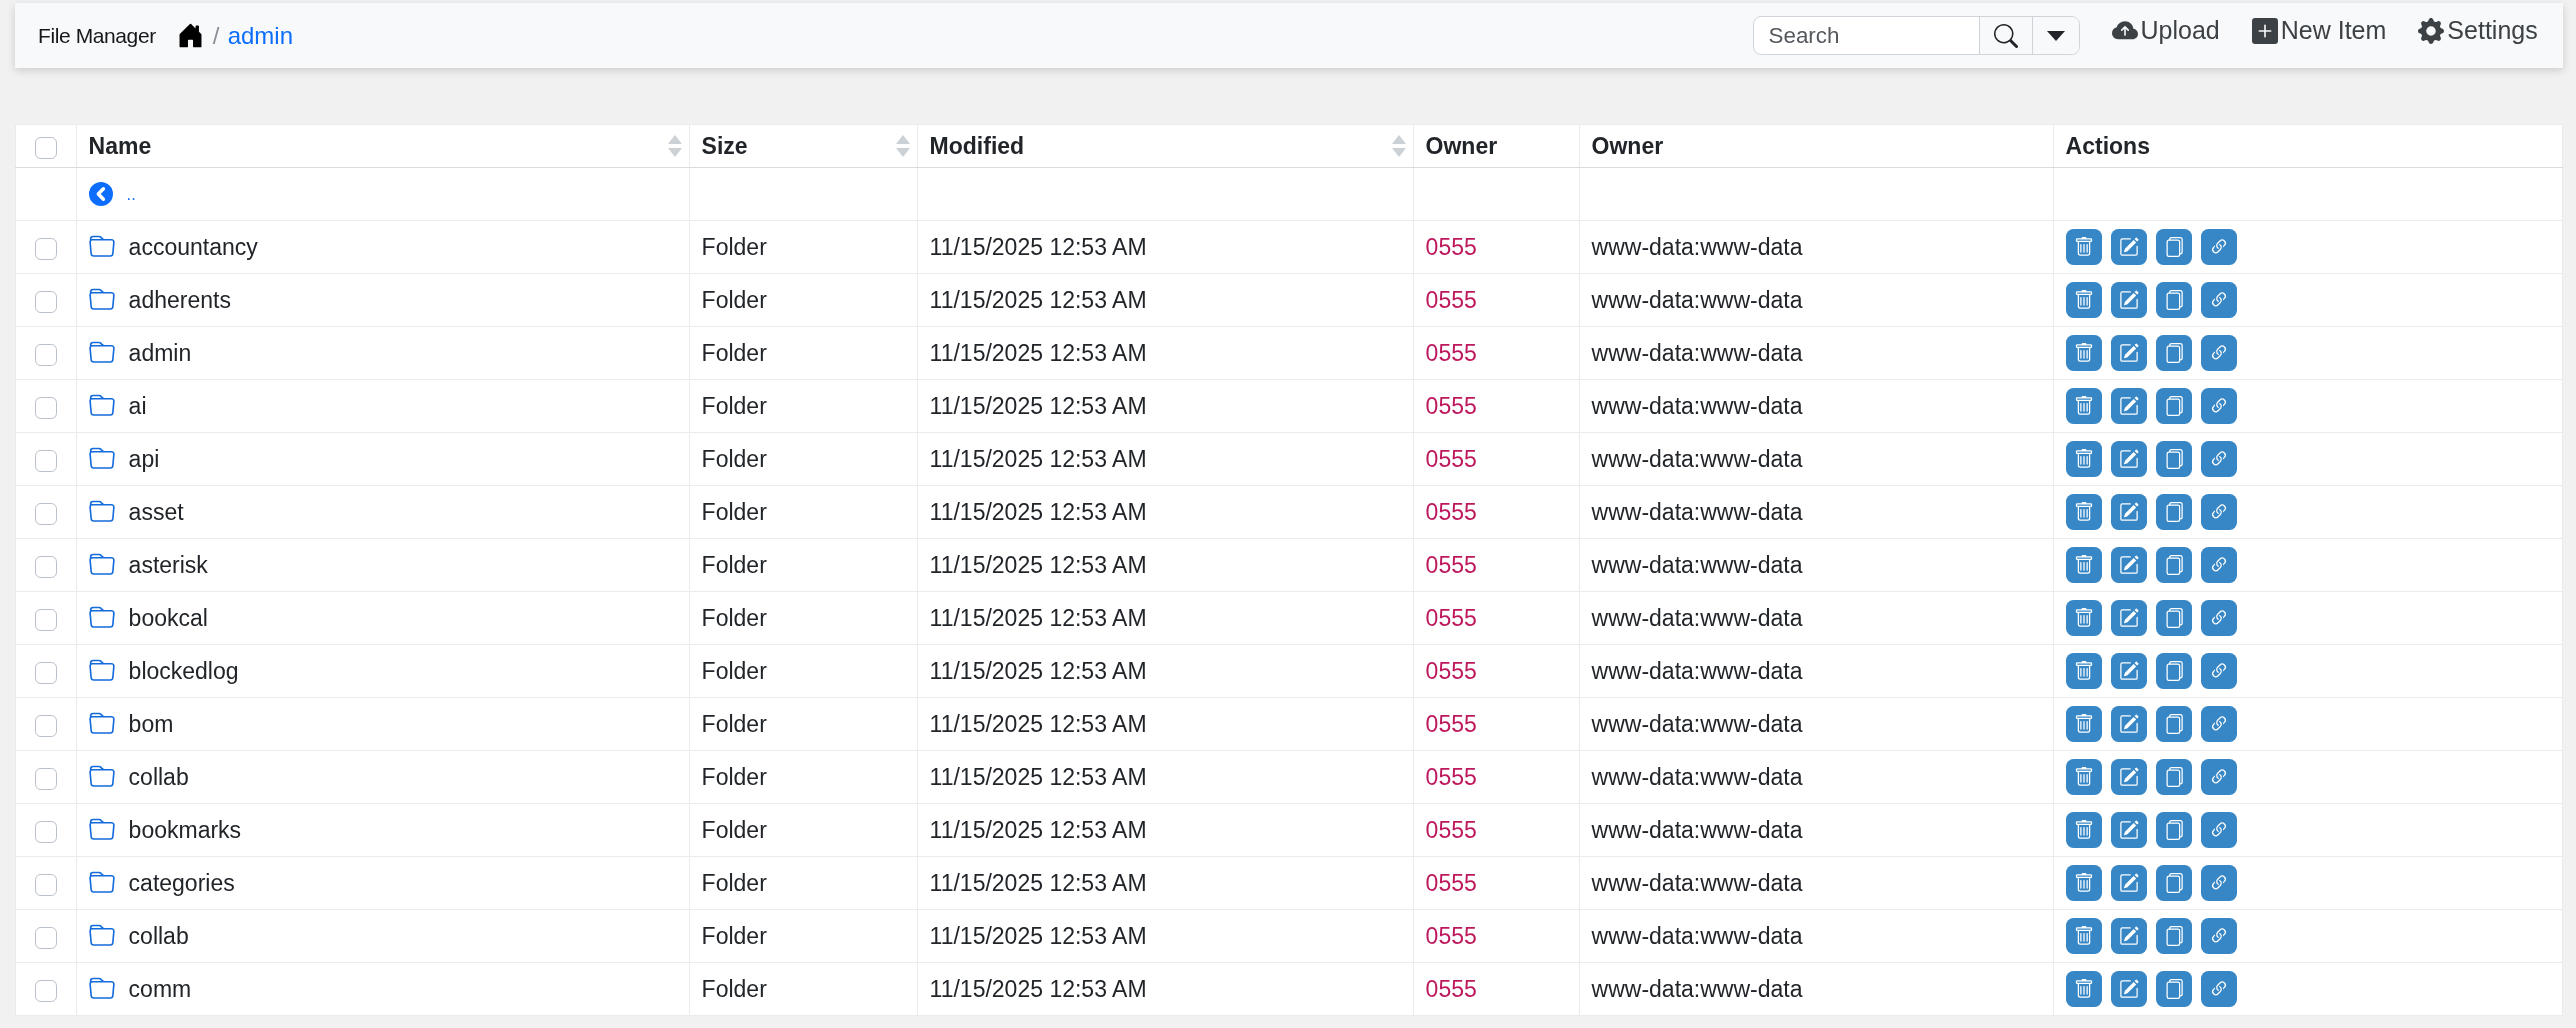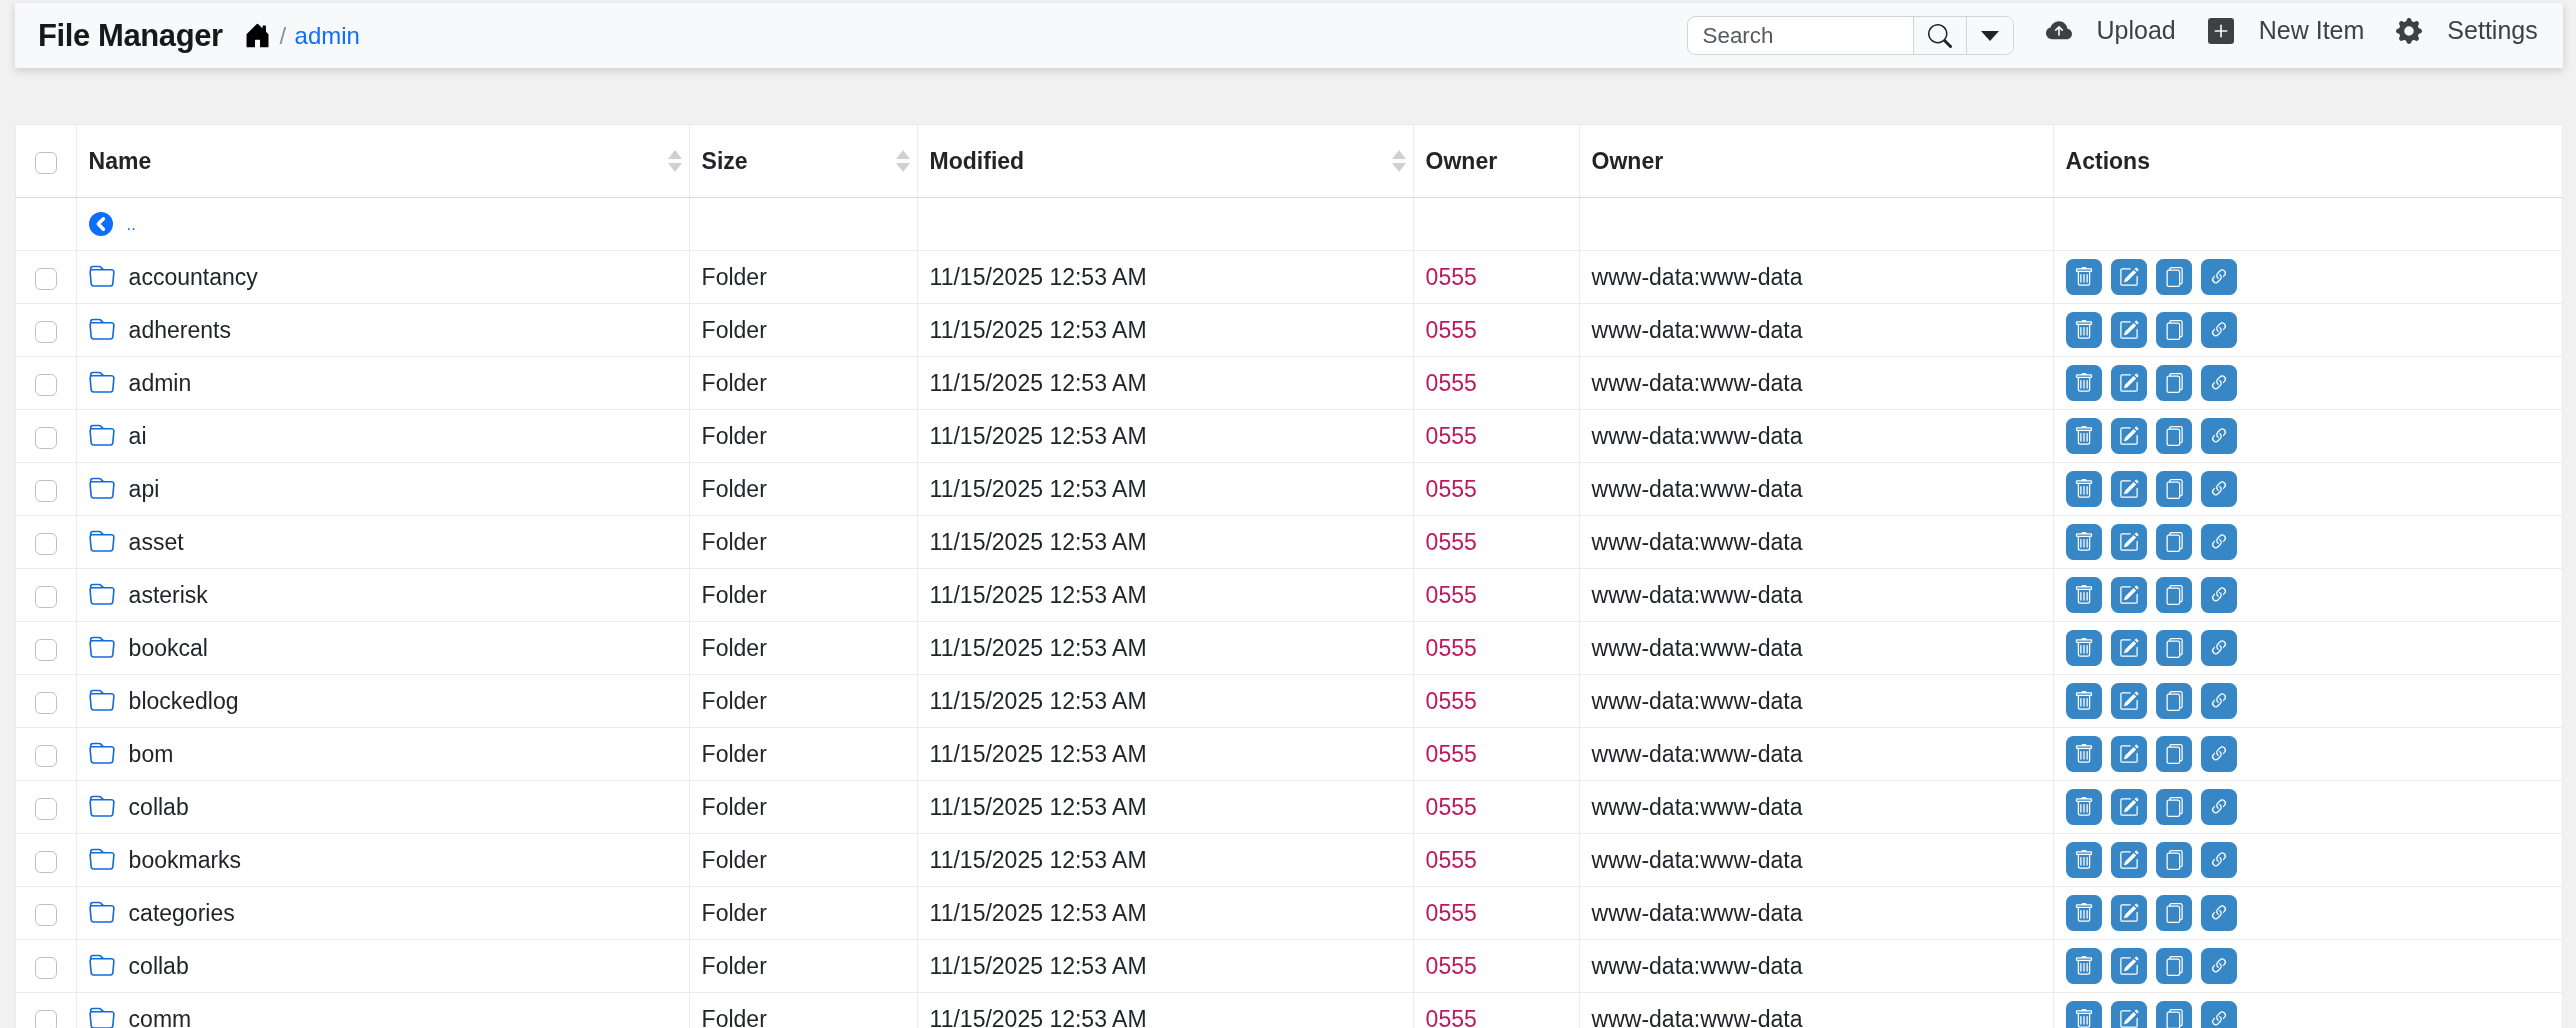--- a/index.html
+++ b/index.html
@@ -11,21 +11,21 @@
   }
   
   .header-card {
     margin:3.3px 13.3px 0 15px;
     height:65px;
     background:#f8f9fa;
     box-shadow:0 2.5px 8.3px rgba(0,0,0,.16);
     display:flex; align-items:center;
     padding:0 25px 0 23px;
   }
-  .app-title { font-size:31px; font-weight:700; color:#16181a; letter-spacing:-0.4px; }
+  .app-title { font-size:21px; font-weight:400; color:#16181a; letter-spacing:-0.4px; }
   .breadcrumb { display:flex; align-items:center; margin-left:21.6px; gap:8.3px; font-size:24px; }
   .breadcrumb .home-ic { width:27px; height:27px; color:#0d6efd; display:block; }
   .breadcrumb .sep { color:#8a9097; }
   .breadcrumb a { color:#0d6efd; text-decoration:none; }
   .header-right { margin-left:auto; display:flex; align-items:flex-start; gap:32px; }
   
   .search-group {
     display:flex; align-items:stretch;
     height:39px; width:327px;
     border:1.7px solid #ced4da; border-radius:8.3px;
@@ -43,35 +43,35 @@
     cursor:pointer; color:#212529;
   }
   .sg-btn.caret { width:47px; }
   .sg-btn svg { width:24px; height:24px; }
   .caret-shape {
     width:0; height:0;
     border-left:9px solid transparent; border-right:9px solid transparent;
     border-top:10.8px solid #212529;
   }
   .header-link {
-    display:flex; align-items:center; gap:25px;
+    display:flex; align-items:center; gap:3px;
     font-size:25px; color:#3c4145; text-decoration:none; cursor:pointer;
   }
   .header-link svg { width:26px; height:26px; flex:none; }
   
   .table-wrap { margin:56px 13.3px 0 15px; background:#fff; }
   table { width:100%; border-collapse:collapse; table-layout:fixed; }
   th,td {
     border:1.7px solid #e9ebee;
     font-size:23px; color:#212529;
     padding:0 11.6px; height:53px;
     text-align:left; vertical-align:middle;
     overflow:hidden; white-space:nowrap;
   }
-  thead th { height:73px; font-weight:700; position:relative; border-bottom-color:#d8dcdf; }
+  thead th { height:43px; font-weight:700; position:relative; border-bottom-color:#d8dcdf; }
   .c-check { width:61px; text-align:center; padding:0; }
   input[type=checkbox] {
     appearance:none; -webkit-appearance:none;
     width:22.4px; height:22.4px; border:1.7px solid #b9c0c8; border-radius:5.8px;
     background:#fff; vertical-align:middle; cursor:pointer;
   }
   .sort {
     position:absolute; right:6.6px; top:50%; transform:translateY(-50%);
     display:flex; flex-direction:column; gap:4.2px; cursor:pointer;
   }

